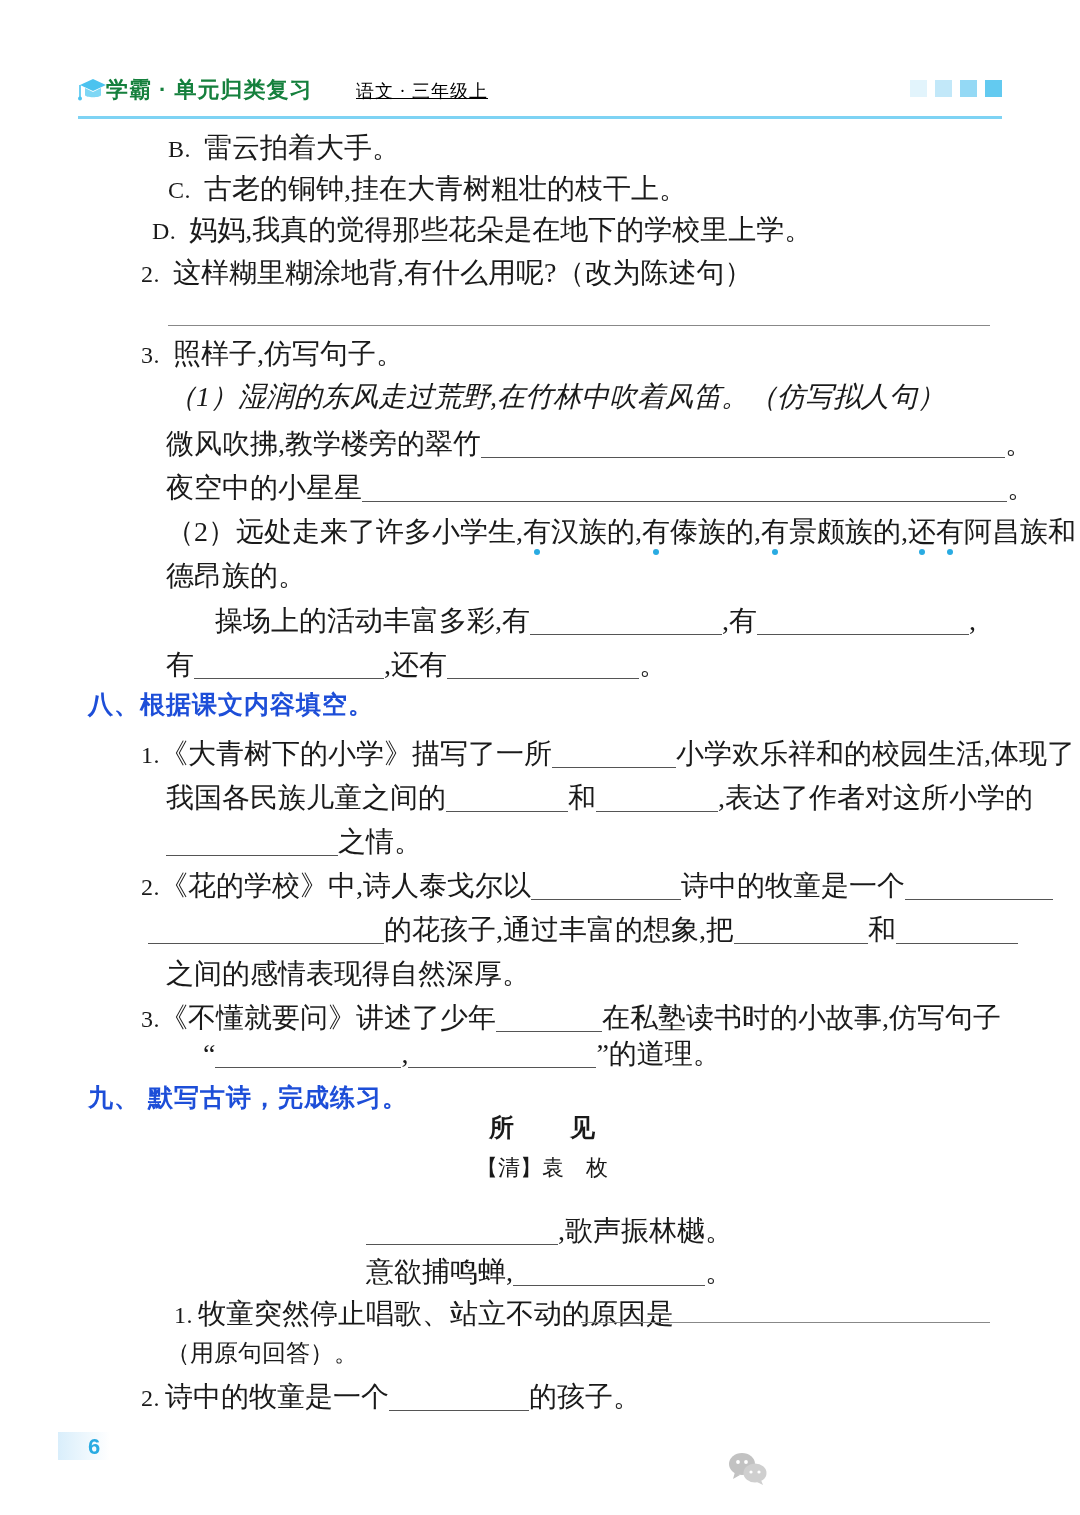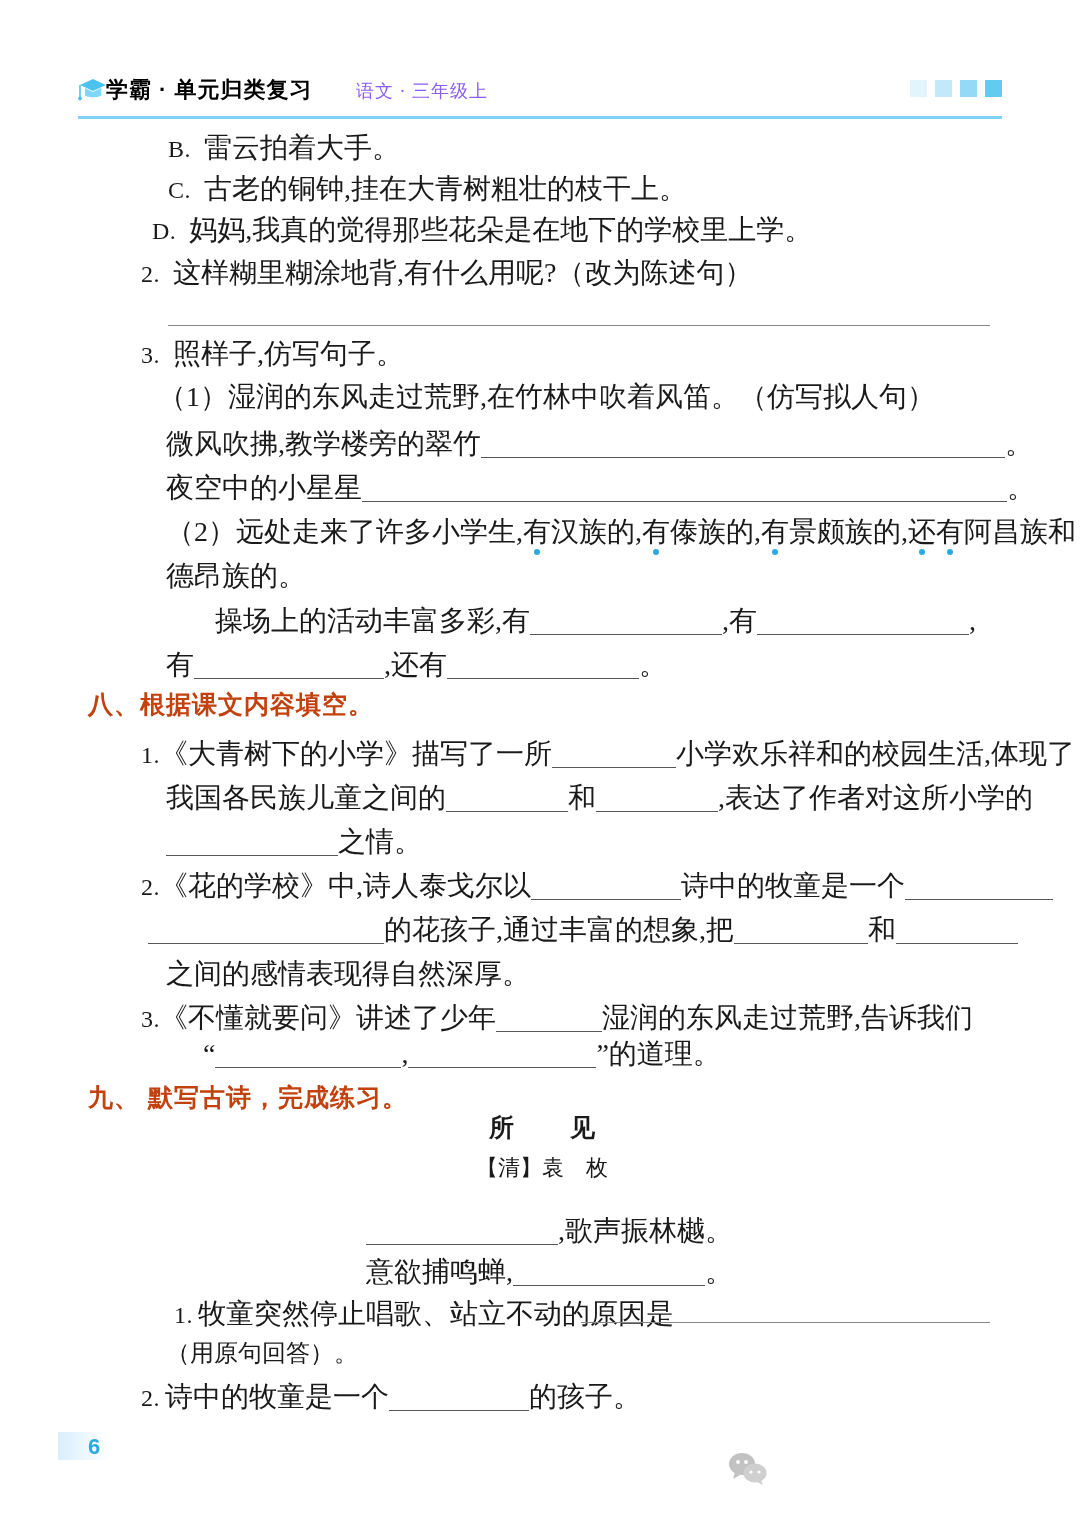--- a/index.html
+++ b/index.html
@@ -39,33 +39,34 @@
     width: 30px;
     height: 26px;
   }
   .header-title {
     position: absolute;
     left: 28px;
     top: 3px;
     font-family: "Liberation Sans", "DejaVu Sans", sans-serif;
     font-size: 22px;
     font-weight: bold;
-    color: #000000;
+    color: #15803d;
     letter-spacing: 1px;
     white-space: nowrap;
   }
   .header-sub {
     position: absolute;
     left: 278px;
     top: 7px;
     font-family: "Liberation Serif", "DejaVu Serif", serif;
     font-size: 18px;
-    color: #8b5cf6;
+    color: #000000;
     letter-spacing: 1px;
     white-space: nowrap;
+    text-decoration: underline;
   }
   .header-squares {
     position: absolute;
     right: 0;
     top: 8px;
     display: flex;
     gap: 8px;
   }
   .sq { width: 17px; height: 17px; }
 
@@ -93,21 +94,21 @@
     font-family: "Liberation Serif", "DejaVu Serif", serif;
     font-size: 28px;
   }
 
   
   .section-head {
     position: absolute;
     font-family: "Liberation Sans", "DejaVu Sans", sans-serif;
     font-size: 25px;
     font-weight: bold;
-    color: #c2410c;
+    color: #1d4ed8;
     white-space: nowrap;
     letter-spacing: 1px;
     text-align: right;
   }
 
   
   .blank {
     display: inline-block;
     border-bottom: 1.5px solid #555;
     height: 1em;
@@ -214,21 +215,21 @@
     <span class="opt-label">2.</span>
     <span class="cn" style="margin-left:7px;">这样糊里糊涂地背,有什么用呢?（改为陈述句）</span>
   </div>
   <div class="blank-long" style="left:168px; top:325px; width:822px;"></div>
 
   <div class="row" style="left:141px; top:340px;">
     <span class="opt-label">3.</span>
     <span class="cn" style="margin-left:7px;">照样子,仿写句子。</span>
   </div>
 
-  <div class="row" style="left:158px; top:383px;">
+  <div class="row" style="left:168px; top:383px;font-style:italic;">
     <span class="cn">（1）</span><span class="cn">湿润的东风走过荒野,在竹林中吹着风笛。（仿写拟人句）</span>
   </div>
 
   <div class="row" style="left:166px; top:430px;">
     <span class="cn">微风吹拂,教学楼旁的翠竹</span><span class="blank" style="width:524px;"></span><span class="cn">。</span>
   </div>
 
   <div class="row" style="left:166px; top:474px;">
     <span class="cn">夜空中的小星星</span><span class="blank" style="width:645px;"></span><span class="cn">。</span>
   </div>
@@ -265,21 +266,21 @@
     <span class="opt-label">2.</span><span class="cn">《花的学校》中,诗人泰戈尔以</span><span class="blank" style="width:150px;"></span><span class="cn">诗中的牧童是一个</span><span class="blank" style="width:148px;"></span>
   </div>
   <div class="row" style="left:148px; top:916px;">
     <span class="blank" style="width:236px;"></span><span class="cn">的花孩子,通过丰富的想象,把</span><span class="blank" style="width:134px;"></span><span class="cn">和</span><span class="blank" style="width:122px;"></span>
   </div>
   <div class="row" style="left:166px; top:960px;">
     <span class="cn">之间的感情表现得自然深厚。</span>
   </div>
 
   <div class="row" style="left:141px; top:1004px;">
-    <span class="opt-label">3.</span><span class="cn">《不懂就要问》讲述了少年</span><span class="blank" style="width:106px;"></span><span class="cn">湿润的东风走过荒野,告诉我们</span>
+    <span class="opt-label">3.</span><span class="cn">《不懂就要问》讲述了少年</span><span class="blank" style="width:106px;"></span><span class="cn">在私塾读书时的小故事,仿写句子</span>
   </div>
   <div class="row" style="left:203px; top:1040px;">
     <span class="cn">“</span><span class="blank" style="width:186px;"></span><span class="cn">,</span><span class="blank" style="width:188px;"></span><span class="cn">”的道理。</span>
   </div>
 
   <div class="section-head" style="left:88px; top:1081px;">九、 默写古诗，完成练习。</div>
 
   <div class="row" style="left:489px; top:1115px; font-size:25px; font-weight:bold; letter-spacing:2px;">所　　见</div>
   <div class="row" style="left:476px; top:1157px; font-size:22px;">【清】袁　枚</div>
 

